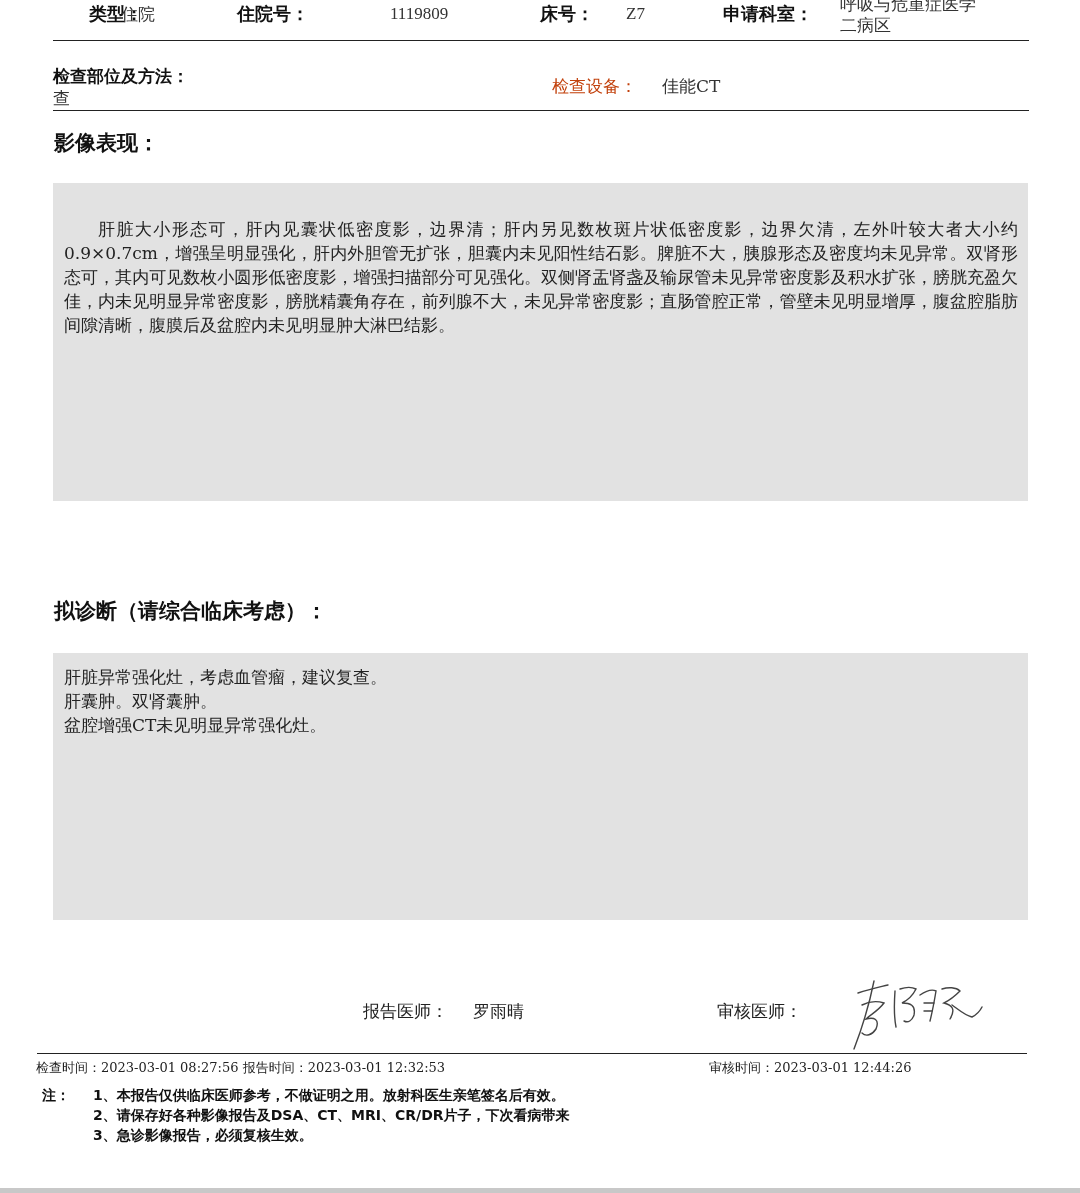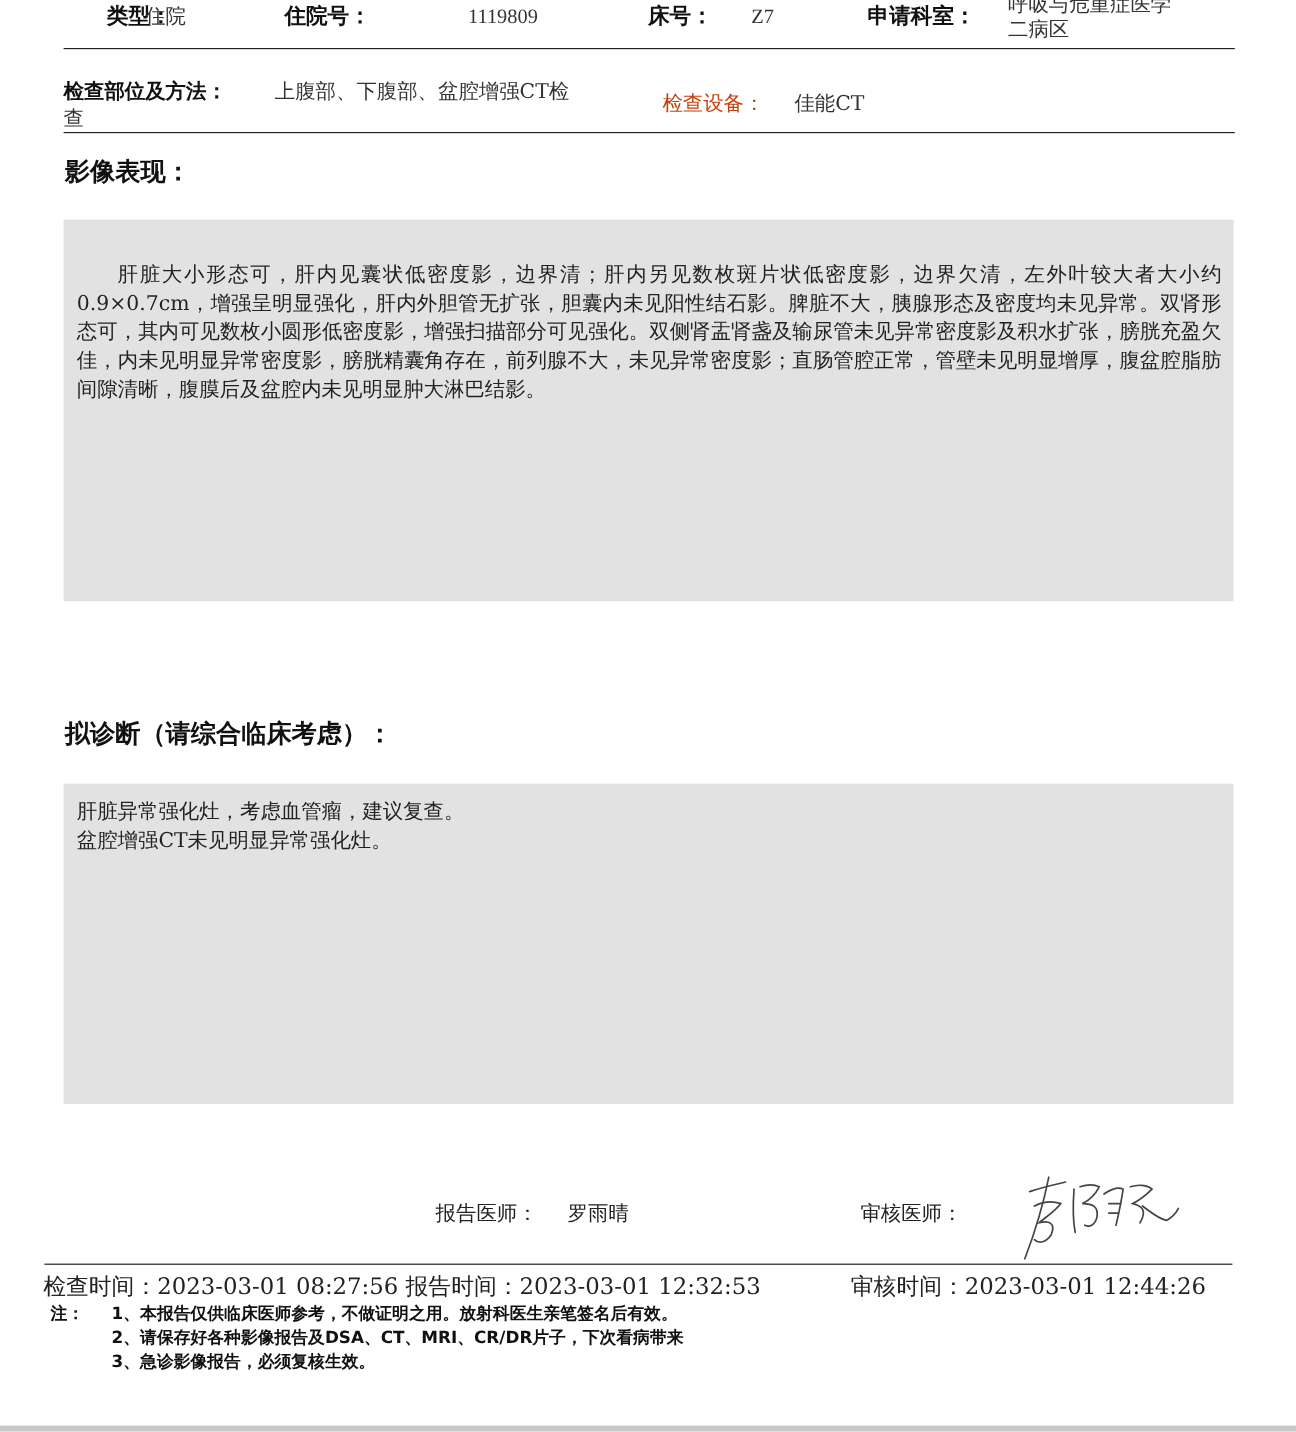--- a/index.html
+++ b/index.html
@@ -22,55 +22,55 @@
   .section-title { font-size: 21px; font-family: "DejaVu Sans", "Liberation Sans", sans-serif; font-weight: bold; color: #111; }
 
   .box { background: #e2e2e2; left: 53px; width: 975px; box-sizing: border-box; }
   .findings { top: 183px; height: 318px; padding: 34px 10px 0 11px; font-size: 17px; line-height: 24px; color: #222; }
   .findings p { margin: 0; text-indent: 2em; text-align: justify; }
   .diag { top: 653px; height: 267px; padding: 12px 10px 0 11px; font-size: 17px; line-height: 24px; color: #222; }
   .diag div { white-space: nowrap; }
 
   .signrow { top: 1000px; font-size: 17px; color: #222; }
   .hr-bottom { top: 1053px; left: 37px; width: 990px; height: 0; border-top: 1px solid #222; }
-  .times { top: 1059px; left: 36px; font-size: 19px; color: #222; white-space: pre; }
+  .times { top: 1059px; left: 36px; font-size: 13px; color: #222; white-space: pre; }
   .notes { left: 42px; font-size: 14px; line-height: 19px; }
   .bottom-strip { left: 0; top: 1188px; width: 1080px; height: 5px; background: #c8c8c8; }
 </style>
 </head>
 <body>
 
 <div class="abs row1">
   <span class="item bold lbl" style="left:0;top:4px;margin-left:36px;">类型：</span>
   <span class="item val" style="left:68px;top:4px;">住院</span>
   <span class="item bold lbl" style="left:184px;top:4px;">住院号：</span>
   <span class="item val serif" style="left:337px;top:4px;">1119809</span>
   <span class="item bold lbl" style="left:487px;top:4px;">床号：</span>
   <span class="item val serif" style="left:573px;top:4px;">Z7</span>
   <span class="item bold lbl" style="left:670px;top:4px;">申请科室：</span>
   <span class="item val" style="left:787px;top:-6px;font-size:17px;line-height:20px;">呼吸与危重症医学</span>
   <span class="item val" style="left:787px;top:15px;font-size:17px;line-height:20px;">二病区</span>
 </div>
 
 <div class="abs row2">
   <span class="abs bold" style="left:0;top:25px;font-size:17px;">检查部位及方法：</span>
-  <span class="abs" style="left:176px;top:25px;font-size:17px;color:#333;white-space:nowrap;">上腹部、下腹部、盆腔增强CT检</span>
   <span class="abs" style="left:0;top:47px;font-size:17px;color:#333;">查</span>
   <span class="abs" style="left:499px;top:35px;font-size:17px;color:#c2410c;">检查设备：</span>
   <span class="abs" style="left:609px;top:35px;font-size:17px;color:#333;">佳能CT</span>
 </div>
 
 <div class="abs section-title" style="left:54px;top:129px;">影像表现：</div>
 <div class="abs box findings">
   <p>肝脏大小形态可，肝内见囊状低密度影，边界清；肝内另见数枚斑片状低密度影，边界欠清，左外叶较大者大小约0.9×0.7cm，增强呈明显强化，肝内外胆管无扩张，胆囊内未见阳性结石影。脾脏不大，胰腺形态及密度均未见异常。双肾形态可，其内可见数枚小圆形低密度影，增强扫描部分可见强化。双侧肾盂肾盏及输尿管未见异常密度影及积水扩张，膀胱充盈欠佳，内未见明显异常密度影，膀胱精囊角存在，前列腺不大，未见异常密度影；直肠管腔正常，管壁未见明显增厚，腹盆腔脂肪间隙清晰，腹膜后及盆腔内未见明显肿大淋巴结影。</p>
 </div>
 
 <div class="abs section-title" style="left:54px;top:597px;">拟诊断（请综合临床考虑）：</div>
 <div class="abs box diag">
   <div>肝脏异常强化灶，考虑血管瘤，建议复查。</div>
+  <div>肝囊肿。双肾囊肿。</div>
   <div>盆腔增强CT未见明显异常强化灶。</div>
 </div>
 
 <span class="abs signrow" style="left:363px;">报告医师：</span>
 <span class="abs signrow" style="left:473px;">罗雨晴</span>
 <span class="abs signrow" style="left:717px;">审核医师：</span>
 <svg class="abs" style="left:840px;top:975px;" width="150" height="80" viewBox="0 0 150 80">
   <g fill="none" stroke="#444" stroke-width="1.4" stroke-linecap="round">
     <path d="M18 18 C30 14 40 12 48 10"></path>
     <path d="M34 6 C30 26 24 48 14 74"></path>

